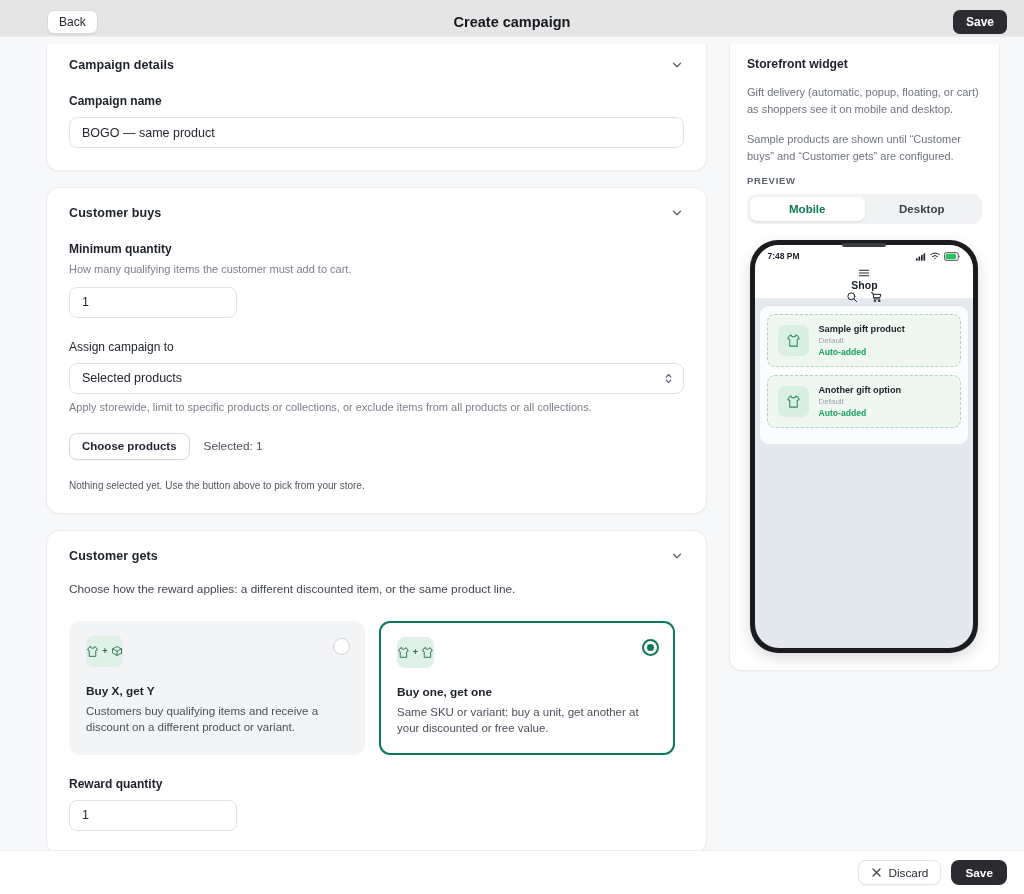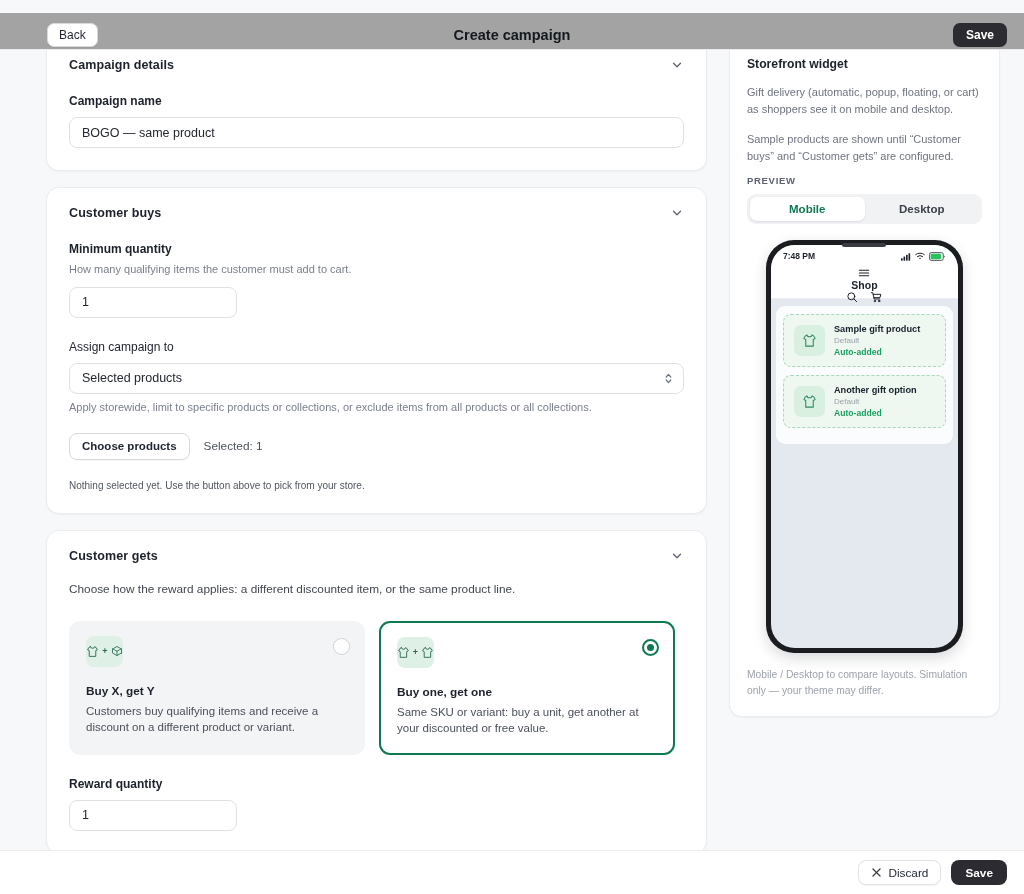--- a/index.html
+++ b/index.html
@@ -7,22 +7,22 @@
     width: 1024px; height: 894px;
     background: #ffffff;
     font-family: "Liberation Sans", sans-serif;
     color: #1f2430;
     overflow: hidden;
   }
   .app { position: relative; width: 1024px; height: 894px; background: #f7f8f9; }
 
   
   .topbar {
-    position: absolute; top: 13px; left: 0; width: 1024px; height: 37px;
-    background: #a3a3a3; border-bottom: 1px solid #ededef;
+    position: absolute; top: 0; left: 0; width: 1024px; height: 37px;
+    background: #e5e5e5; border-bottom: 1px solid #ededef;
     display: flex; align-items: center; z-index: 30;
   }
   .back-btn {
     position: absolute; left: 47px; top: 22px; transform: translateY(-50%);
     height: 24px; padding: 0 11px; border: 1px solid #d8d9dd; border-radius: 7px;
     background: #fff; font-size: 12px; color: #1f2430; font-weight: 400;
     display: flex; align-items: center; cursor: pointer;
     box-shadow: 0 1px 1px rgba(0,0,0,0.04);
   }
   .topbar-title {
@@ -128,21 +128,21 @@
   .seg-btn {
     flex: 1; height: 24px; border-radius: 7px; font-size: 11.5px; font-weight: 700;
     display: flex; align-items: center; justify-content: center; cursor: pointer;
     color: #3c414b; background: transparent;
   }
   .seg-btn.active { background: #ffffff; color: #0f7a52; box-shadow: 0 1px 2px rgba(16,24,40,0.10); }
 
   
   .phone-wrap { display: flex; justify-content: center; margin-top: 16px; }
   .phone {
-    width: 197px; height: 413px; background: #1b1c20; border-radius: 28px;
+    width: 228px; height: 413px; background: #1b1c20; border-radius: 28px;
     padding: 5px; box-shadow: 0 5px 14px rgba(16,24,40,0.16);
     position: relative;
   }
   .phone-screen {
     width: 100%; height: 100%; background: #e4e9f0; border-radius: 24px;
     overflow: hidden; position: relative;
   }
   .notch {
     position: absolute; top: 3px; left: 50%; transform: translateX(-50%);
     width: 44px; height: 4px; background: #3a3c43; border-radius: 3px; z-index: 5;
@@ -404,21 +404,20 @@
                       <span class="gift-variant" style="display:block">Default</span>
                       <span class="gift-status" style="display:block">Auto-added</span>
                     </span>
                   </div>
                 </div>
 
               </div>
             </div>
           </div>
 
-          <div class="panel-foot">Mobile / Desktop to compare layouts. Simulation only — your theme may differ.</div>
         </div>
       </div>
 
     </div>
   </div>
 
   <div class="bottombar">
     <button class="discard-btn">
       <span>
         <svg width="11" height="11" viewBox="0 0 14 14" stroke="#3b3f48" stroke-width="1.6" stroke-linecap="round">

